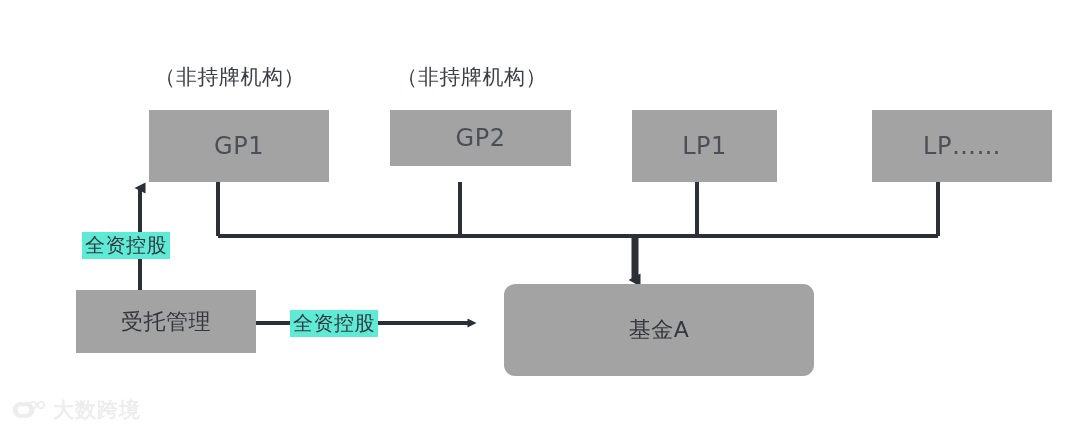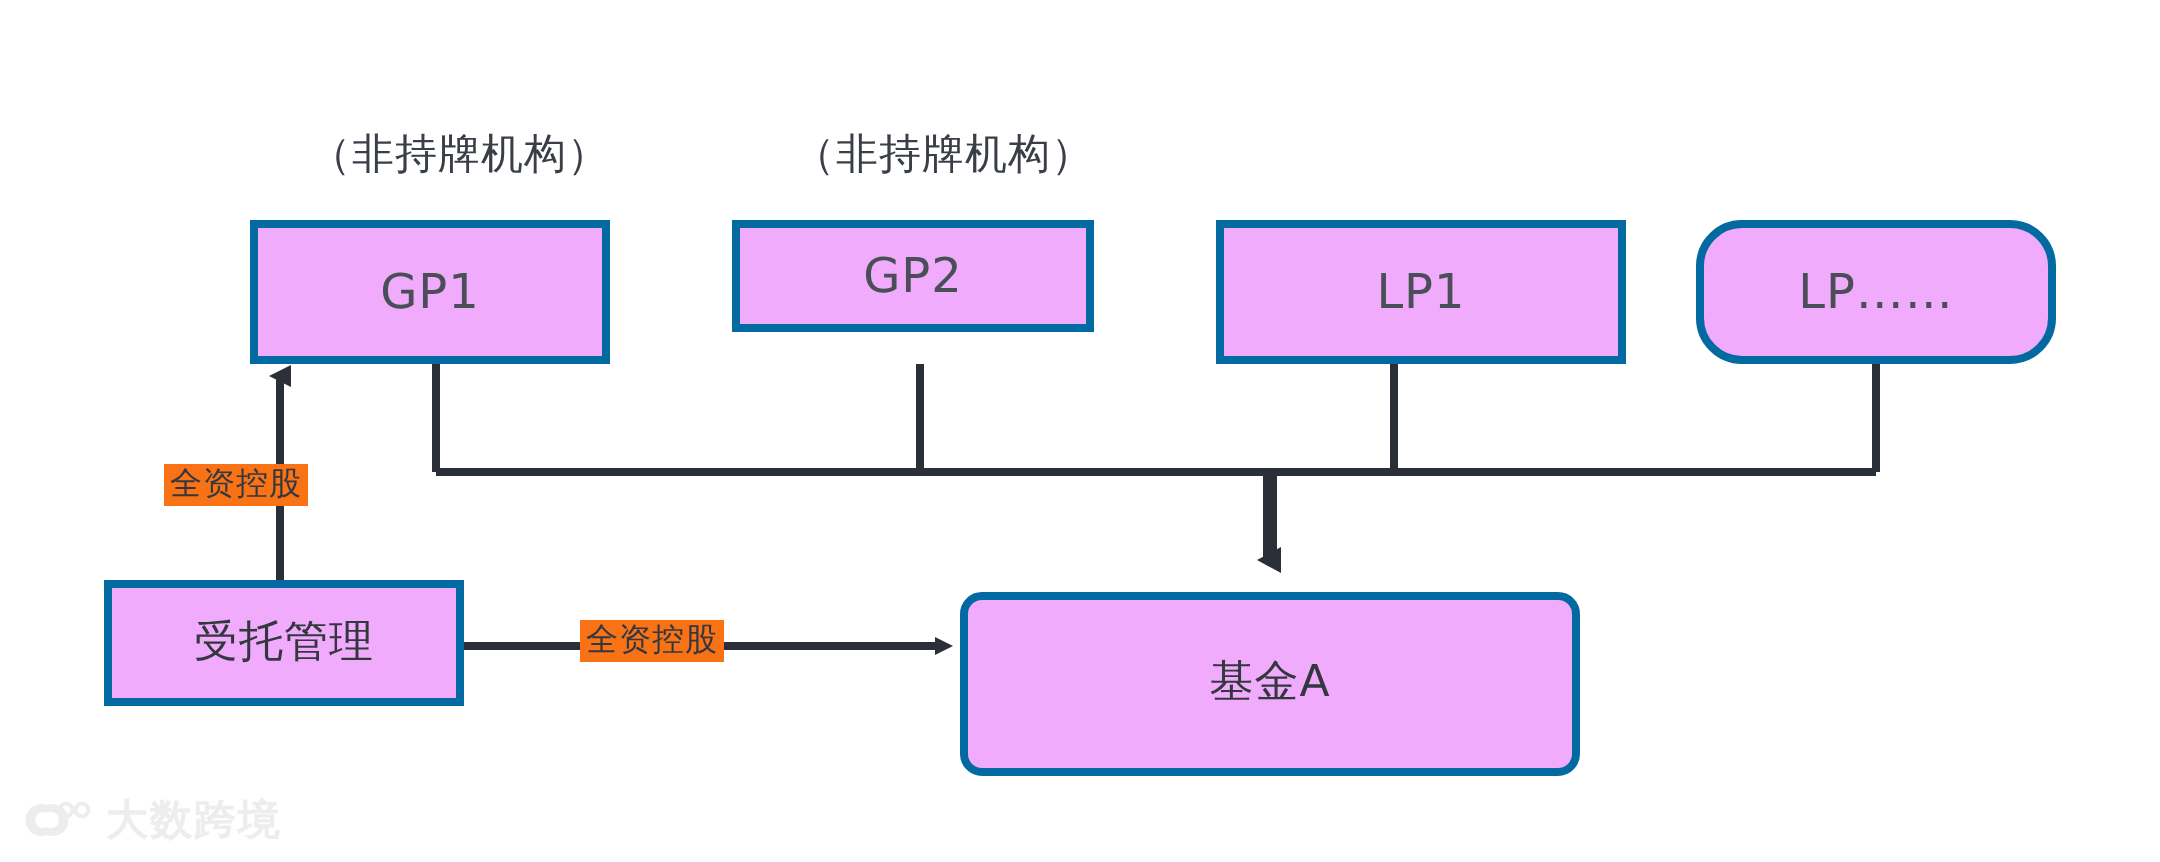--- a/index.html
+++ b/index.html
@@ -21,28 +21,29 @@
   #diagram-svg {
     position: absolute;
     left: 0;
     top: 0;
     width: 1080px;
     height: 431px;
   }
   .node-box {
     position: absolute;
     box-sizing: border-box;
-    border: 4px solid #0369a1;
-    background: #f0abfc;
+    border: 4px solid #a3a3a3;
+    background: #a3a3a3;
     display: flex;
     align-items: center;
     justify-content: center;
     text-align: center;
     color: #3a3f47;
     line-height: 1.18;
+    margin-left: 24px;
   }
   .node-box.rounded {
     border-radius: 11px;
   }
   .node-label {
     display: block;
     width: 100%;
     padding: 0 6px;
     box-sizing: border-box;
     letter-spacing: 0.5px;
@@ -60,24 +61,24 @@
   .cap-label {
     position: absolute;
     font-size: 21px;
     color: #3a3f47;
     white-space: nowrap;
     text-align: right;
     letter-spacing: 0.5px;
   }
   .edge-label {
     position: absolute;
-    font-size: 16px;
+    font-size: 20px;
     color: #33383f;
     white-space: nowrap;
-    background: #f97316;
+    background: #5eead4;
     padding: 0 3px;
     letter-spacing: 0.5px;
   }
   
   #watermark {
     position: absolute;
     left: 10px;
     top: 396px;
     display: flex;
     align-items: center;
@@ -128,33 +129,33 @@
   <div class="cap-label" style="left:366px; top:63px; width:181px;">（非持牌机构）</div>
 
   <div class="node-box" style="left:125px; top:110px; width:180px; height:72px;">
     <span class="node-label latin-label">GP1</span>
   </div>
 
   <div class="node-box" style="left:366px; top:110px; width:181px; height:56px;">
     <span class="node-label latin-label">GP2</span>
   </div>
 
-  <div class="node-box" style="left:608px; top:110px; width:205px; height:72px;align-items:center;">
+  <div class="node-box" style="left:608px; top:110px; width:145px; height:72px;align-items:center;">
     <span class="node-label latin-label">LP1</span>
   </div>
 
-  <div class="node-box" style="left:848px; top:110px; width:180px; height:72px;border-radius:23px;">
+  <div class="node-box" style="left:848px; top:110px; width:180px; height:72px;">
     <span class="node-label latin-label">LP……</span>
   </div>
 
   <div class="node-box" style="left:52px; top:290px; width:180px; height:63px;">
     <span class="node-label cjk-label">受托管理</span>
   </div>
 
-  <div class="node-box rounded" style="left:480px; top:296px; width:310px; height:92px;">
+  <div class="node-box rounded" style="left:480px; top:284px; width:310px; height:92px;">
     <span class="node-label cjk-label">基金A</span>
   </div>
 
   <div class="edge-label" style="left:82px; top:232px;">全资控股</div>
 
   <div class="edge-label" style="left:290px; top:310px;">全资控股</div>
 
   <div id="watermark">
     <svg width="36" height="24" viewBox="0 0 36 24">
       <path d="M13.5,4.5 a8,8 0 1,0 0,15 a8,8 0 1,0 0,-15 z M13.5,8.5 a4,4 0 1,1 0,7 a4,4 0 1,1 0,-7 z" fill="#ececec"></path>

